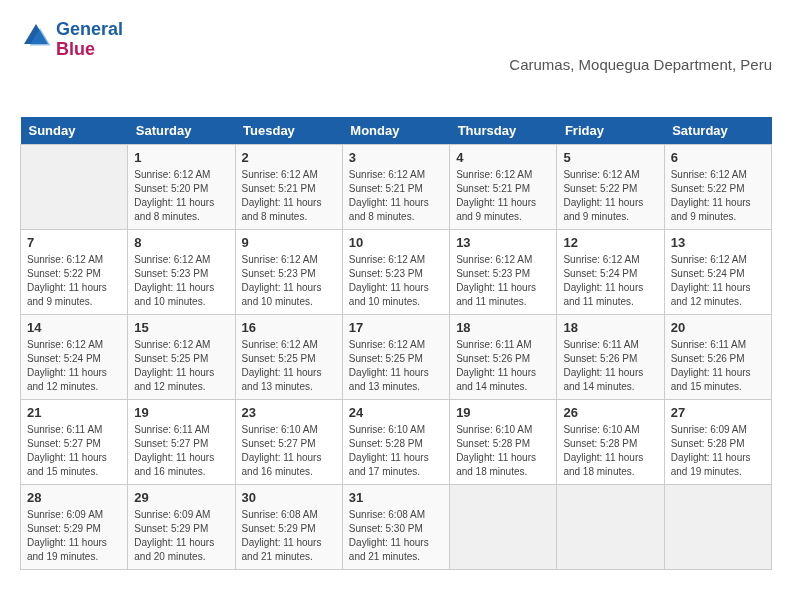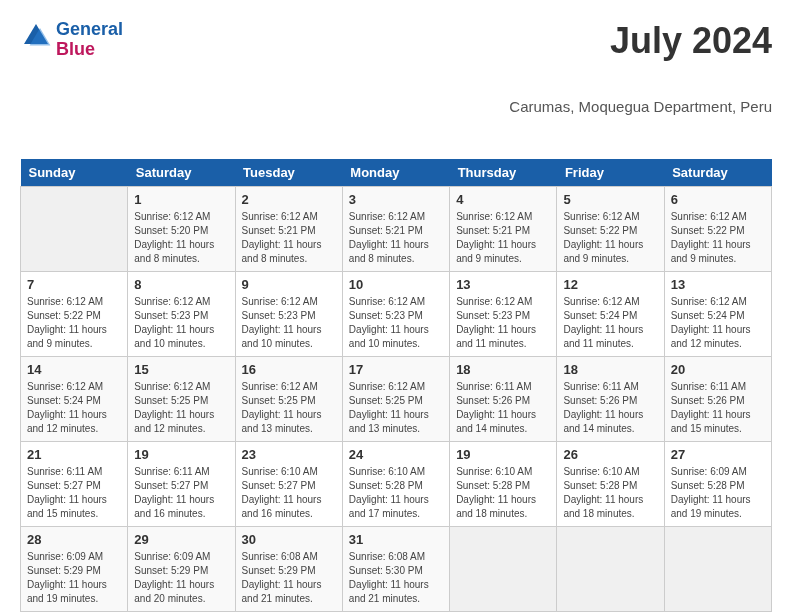--- a/index.html
+++ b/index.html
@@ -97,21 +97,20 @@
     <svg class="logo-icon" viewBox="0 0 40 40">
       <polygon points="20,5 35,30 5,30" fill="#1a5fa8"></polygon>
       <polygon points="25,10 38,32 12,32" fill="#2a7fd4" opacity="0.5"></polygon>
     </svg>
     <div class="logo-text">
       <div><span>General</span></div>
       <div style="color:#be185d;">Blue</div>
     </div>
   </div>
   <div class="title-block">
-    <div class="month-title">July 2024</div>
     <div class="subtitle">Carumas, Moquegua Department, Peru</div>
   </div>
 </div>
 
 <table>
   <thead>
     <tr>
     <th>Sunday</th>
         <th>Saturday</th>
         <th>Tuesday</th>

